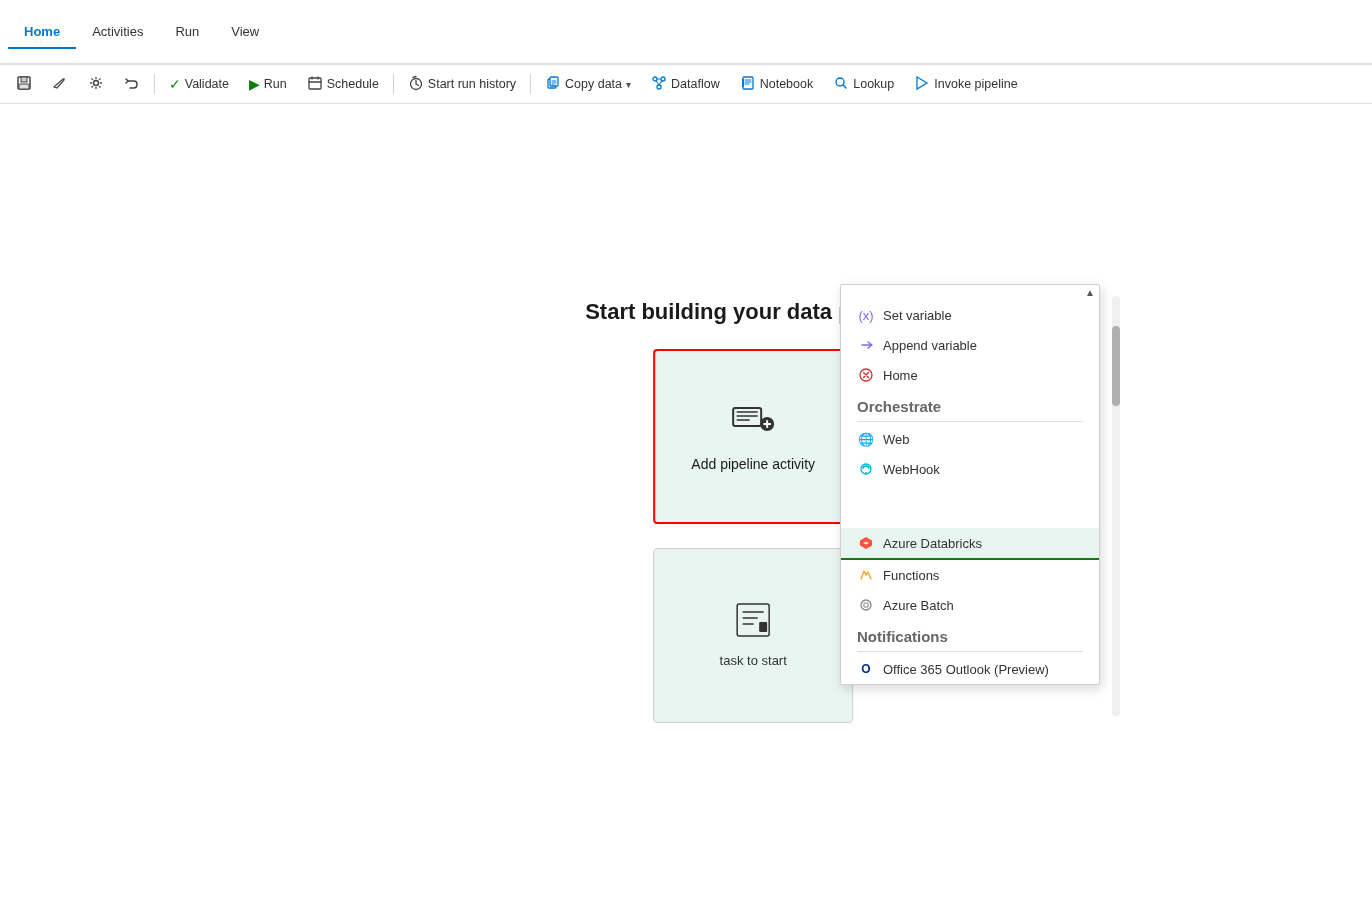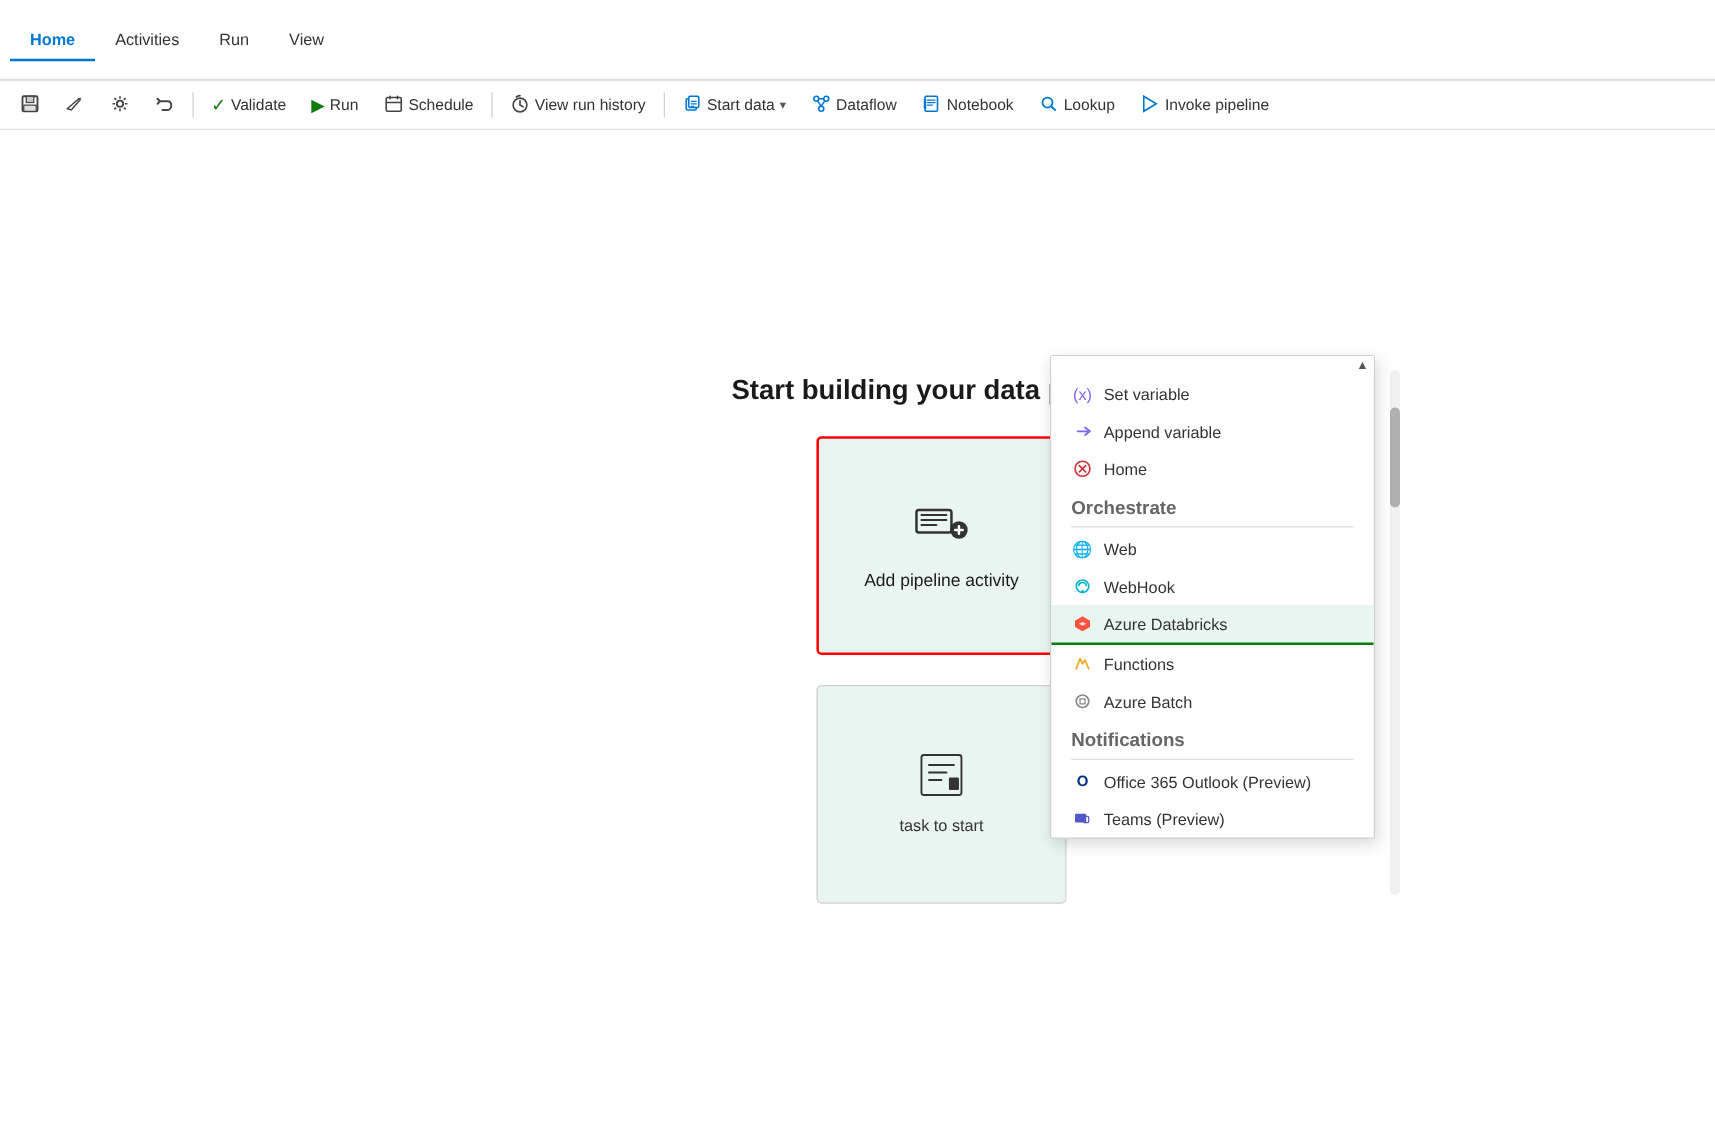--- a/index.html
+++ b/index.html
@@ -167,20 +167,21 @@
       gap: 8px;
       padding: 6px 16px;
       cursor: pointer;
       font-size: 13px;
       color: #333;
     }
 
     .dropdown-item.active-item {
       background: #e8f5f0;
       border-bottom: 2px solid #107c10;
+      margin-top: 44px;
     }
 
     .dropdown-section-label {
       padding: 8px 16px 4px 16px;
       font-size: 15px;
       font-weight: 600;
       color: #666;
       text-transform: none;
     }
 
@@ -304,34 +305,34 @@
   <div class="toolbar-separator"></div>
 
   <button class="toolbar-btn">
     <span class="toolbar-icon icon-history">
       <svg width="16" height="16" viewBox="0 0 16 16" fill="none">
         <circle cx="8" cy="9" r="5.5" stroke="#444" stroke-width="1.3" fill="none"></circle>
         <path d="M5 2.5C6 2 7 1.5 8 1.5" stroke="#444" stroke-width="1.3" stroke-linecap="round"></path>
         <path d="M8 5.5V9L10.5 10.5" stroke="#444" stroke-width="1.3" stroke-linecap="round"></path>
       </svg>
     </span>
-    <span>View run history</span>
+    <span>Start run history</span>
   </button>
 
   <div class="toolbar-separator"></div>
 
   <button class="toolbar-btn">
     <span class="toolbar-icon ic-blue">
       <svg width="16" height="16" viewBox="0 0 16 16" fill="none">
         <rect x="3" y="4" width="8" height="9" rx="1" stroke="#0078d4" stroke-width="1.3" fill="none"></rect>
         <rect x="5" y="2" width="8" height="9" rx="1" stroke="#0078d4" stroke-width="1.3" fill="white"></rect>
         <path d="M7 6h4M7 8h4M7 10h2" stroke="#0078d4" stroke-width="1" stroke-linecap="round"></path>
       </svg>
     </span>
-    <span>Start data</span>
+    <span>Copy data</span>
     <span style="font-size:10px;color:#555;">▾</span>
   </button>
 
   <button class="toolbar-btn">
     <span class="toolbar-icon ic-blue">
       <svg width="16" height="16" viewBox="0 0 16 16" fill="none">
         <circle cx="4" cy="4" r="2" stroke="#0078d4" stroke-width="1.3" fill="none"></circle>
         <circle cx="12" cy="4" r="2" stroke="#0078d4" stroke-width="1.3" fill="none"></circle>
         <circle cx="8" cy="12" r="2" stroke="#0078d4" stroke-width="1.3" fill="none"></circle>
         <path d="M6 4h4M5 5.5L8 10M11 5.5L8 10" stroke="#0078d4" stroke-width="1.1"></path>
@@ -480,29 +481,20 @@
         <span>Azure Batch</span>
       </div>
 
       <div class="dropdown-section-label">Notifications</div>
       <hr class="dropdown-divider">
 
       <div class="dropdown-item">
         <span class="dropdown-item-icon ic-darkblue" style="font-weight:700;font-size:12px;color:#003087;">O</span>
         <span>Office 365 Outlook (Preview)</span>
       </div>
-      <div class="dropdown-item">
-        <span class="dropdown-item-icon ic-teams" style="font-weight:700;font-size:12px;color:#5059c9;">
-          <svg width="14" height="14" viewBox="0 0 14 14" fill="none">
-            <rect x="1" y="3" width="9" height="7" rx="1" fill="#5059c9"></rect>
-            <path d="M8 5h3a1 1 0 011 1v3a1 1 0 01-1 1H8" stroke="#5059c9" stroke-width="1" fill="none"></path>
-          </svg>
-        </span>
-        <span>Teams (Preview)</span>
-      </div>
     </div>
   </div>
 
   <div style="position:absolute;top:192px;left:1112px;width:8px;height:420px;background:#f0f0f0;border-radius:4px;">
     <div style="position:absolute;top:30px;left:0;width:8px;height:80px;background:#b0b0b0;border-radius:4px;"></div>
   </div>
 
 </div>
 
 </body></html>

